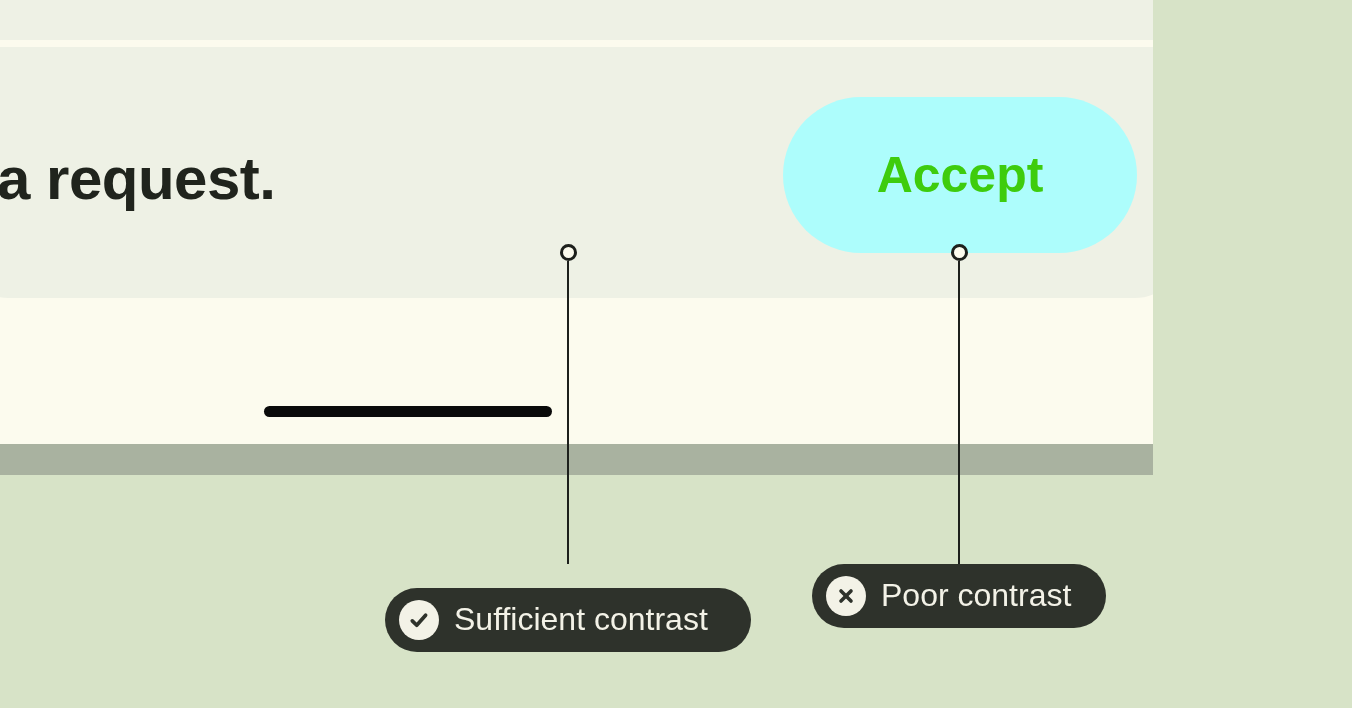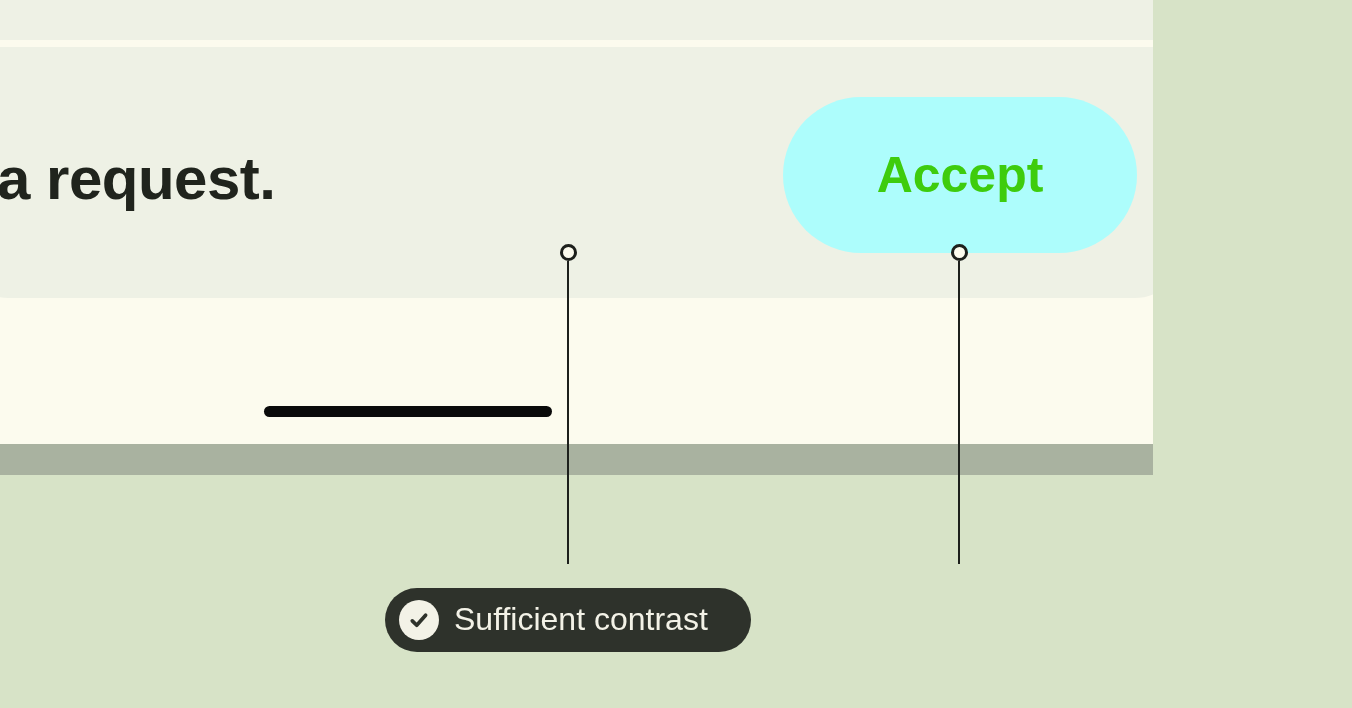--- a/index.html
+++ b/index.html
@@ -141,14 +141,23 @@
 
   <div class="callout-pill pill-1">
     <span class="pill-icon">
       <svg width="26" height="26" viewBox="0 0 24 24" fill="none" stroke="#2e322b" stroke-width="3.4" stroke-linecap="round" stroke-linejoin="round">
         <path d="M5.8 12.8l4.1 4 8.2-9.2"></path>
       </svg>
     </span>
     <span class="pill-label">Sufficient contrast</span>
   </div>
 
+  <div class="callout-pill pill-2">
+    <span class="pill-icon">
+      <svg width="24" height="24" viewBox="0 0 24 24" fill="none" stroke="#2e322b" stroke-width="3.6" stroke-linecap="round" stroke-linejoin="round">
+        <path d="M7 7l10 10"></path>
+        <path d="M17 7L7 17"></path>
+      </svg>
+    </span>
+    <span class="pill-label">Poor contrast</span>
+  </div>
 
 </div>
 
 </body></html>

